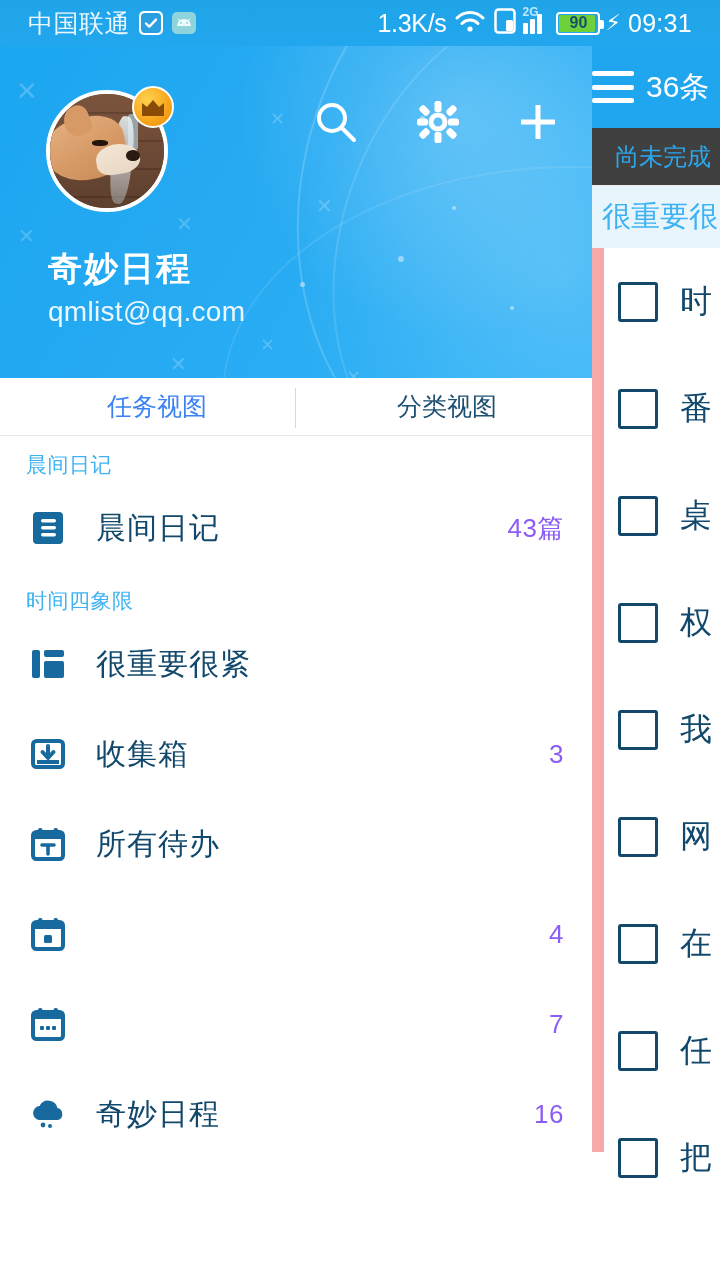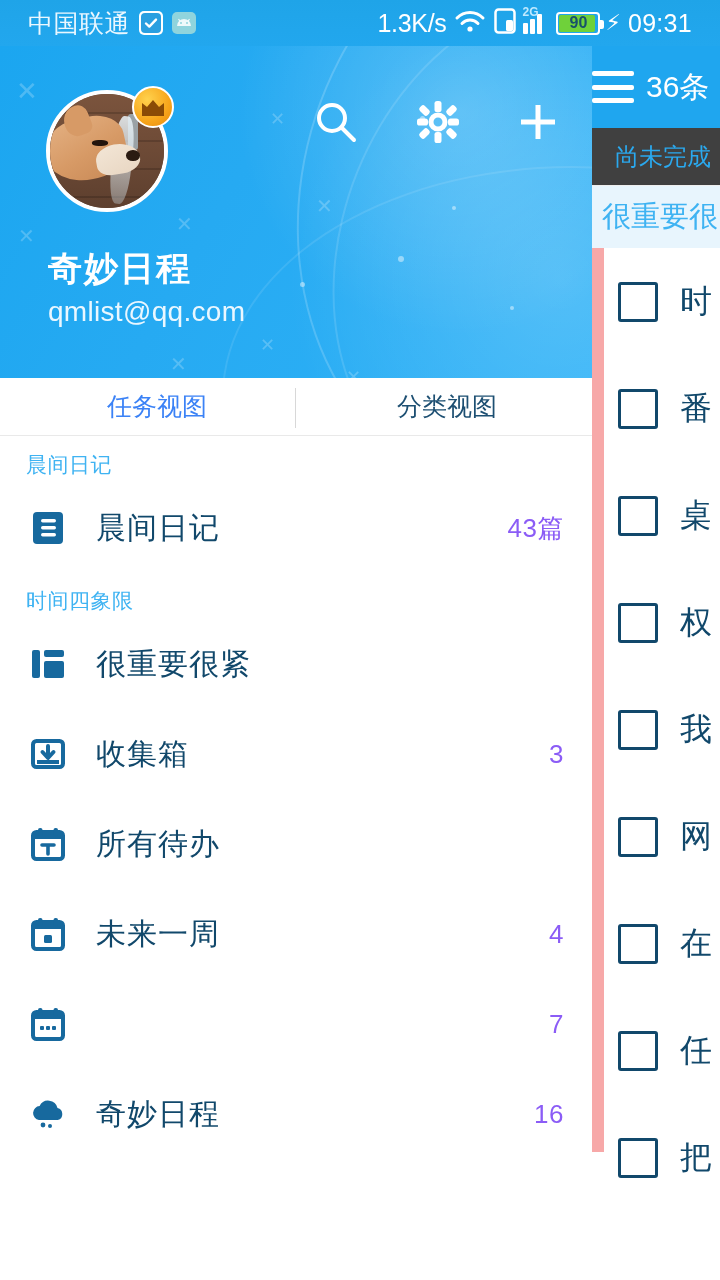--- a/index.html
+++ b/index.html
@@ -411,21 +411,20 @@
     <div class="row">
       <span class="row-ic">
         <svg width="40" height="40" viewBox="0 0 40 40">
             <rect x="5" y="8" width="30" height="27" rx="3.5" fill="none" stroke="#17699e" stroke-width="4"></rect>
             <rect x="5" y="8" width="30" height="7" fill="#17699e"></rect>
             <rect x="10" y="4" width="4.5" height="8" rx="2" fill="#17699e"></rect>
             <rect x="25.5" y="4" width="4.5" height="8" rx="2" fill="#17699e"></rect>
             <rect x="16" y="21" width="8" height="8" rx="1.5" fill="#17699e"></rect>
           </svg>
       </span>
-      <span class="row-label">未来一周</span>
       <span class="row-count">4</span>
     </div>
 
     <div class="row">
       <span class="row-ic">
         <svg width="40" height="40" viewBox="0 0 40 40">
             <rect x="5" y="8" width="30" height="27" rx="3.5" fill="none" stroke="#17699e" stroke-width="4"></rect>
             <rect x="5" y="8" width="30" height="7" fill="#17699e"></rect>
             <rect x="10" y="4" width="4.5" height="8" rx="2" fill="#17699e"></rect>
             <rect x="25.5" y="4" width="4.5" height="8" rx="2" fill="#17699e"></rect>

